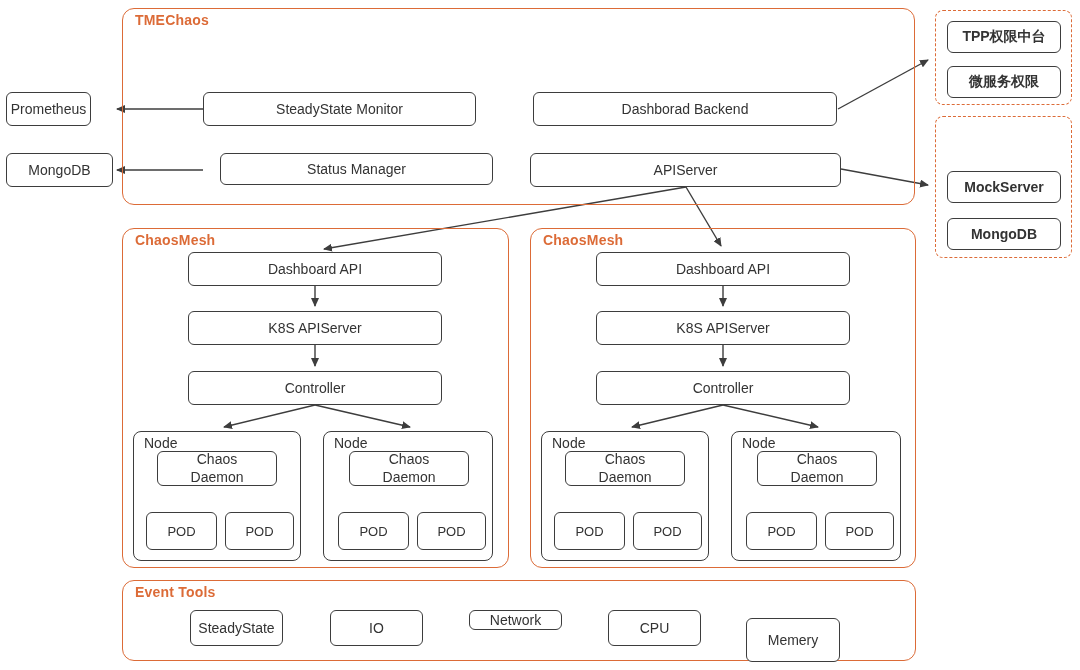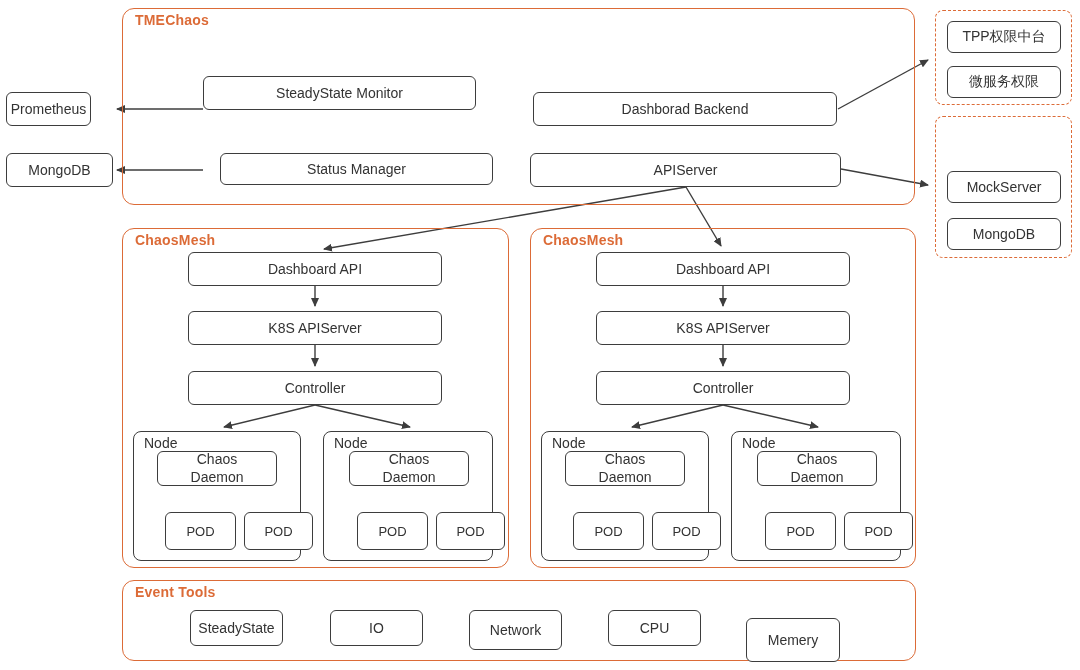--- a/index.html
+++ b/index.html
@@ -17,29 +17,29 @@
   .container{
     position:absolute;box-sizing:border-box;
     border:1.5px solid #dc6b37;border-radius:12px;background:transparent;
   }
   .container-label{
     position:absolute;top:3px;left:12px;color:#dc6b37;
     font-size:14px;font-weight:600;letter-spacing:.2px;
   }
   .dashed-group{
     position:absolute;box-sizing:border-box;
-    border:1.6px dashed #dc6b37;border-radius:8px;background:transparent;
+    border:1.6px dashed #dc6b37;border-radius:8px;background:transparent;font-weight:bold;
   }
   .nodebox{
     position:absolute;box-sizing:border-box;background:#ffffff;
     border:1.5px solid #3d3d3d;border-radius:8px;
   }
   .node-label{position:absolute;top:3px;left:10px;font-size:14px;color:#333;}
   .daemon{white-space:pre-line;line-height:1.25;}
-  .pod{font-size:13px;margin-left:19px;}
+  .pod{font-size:13px;}
   svg.arrows{position:absolute;left:0;top:0;pointer-events:none;}
   svg.arrows line{stroke:#3d3d3d;stroke-width:1.4;}
 </style>
 </head>
 <body>
 
 <div class="canvas">
 
   <svg class="arrows" width="1080" height="670">
     <defs>
@@ -62,21 +62,21 @@
     <line x1="723" y1="405" x2="632" y2="427" marker-end="url(#ah)"></line>
     <line x1="723" y1="405" x2="818" y2="427" marker-end="url(#ah)"></line>
   </svg>
 
   <div class="box" style="left:6px;top:92px;width:85px;height:34px">Prometheus</div>
   <div class="box" style="left:6px;top:153px;width:107px;height:34px">MongoDB</div>
 
   <div class="container" style="left:122px;top:8px;width:793px;height:197px">
     <span class="container-label">TMEChaos</span>
   </div>
-  <div class="box" style="left:203px;top:76px;width:273px;height:34px">SteadyState Monitor</div>
+  <div class="box" style="left:203px;top:92px;width:273px;height:34px">SteadyState Monitor</div>
   <div class="box" style="left:533px;top:92px;width:304px;height:34px">Dashborad Backend</div>
   <div class="box" style="left:220px;top:153px;width:273px;height:32px">Status Manager</div>
   <div class="box" style="left:530px;top:153px;width:311px;height:34px">APIServer</div>
 
   <div class="dashed-group" style="left:935px;top:10px;width:137px;height:95px">
     <div class="box" style="left:11px;top:10px;width:114px;height:32px">TPP权限中台</div>
     <div class="box" style="left:11px;top:55px;width:114px;height:32px">微服务权限</div>
   </div>
 
   <div class="dashed-group" style="left:935px;top:116px;width:137px;height:142px">
@@ -126,17 +126,17 @@
 Daemon</div>
     <div class="box pod" style="left:14px;top:80px;width:71px;height:38px">POD</div>
     <div class="box pod" style="left:93px;top:80px;width:69px;height:38px">POD</div>
   </div>
 
   <div class="container" style="left:122px;top:580px;width:794px;height:81px">
     <span class="container-label">Event Tools</span>
   </div>
   <div class="box" style="left:190px;top:610px;width:93px;height:36px">SteadyState</div>
   <div class="box" style="left:330px;top:610px;width:93px;height:36px">IO</div>
-  <div class="box" style="left:469px;top:610px;width:93px;height:40px">Network</div>
+  <div class="box" style="left:469px;top:610px;width:93px;height:20px">Network</div>
   <div class="box" style="left:608px;top:610px;width:93px;height:36px">CPU</div>
   <div class="box" style="left:746px;top:618px;width:94px;height:44px">Memery</div>
 
 </div>
 
 </body></html>

